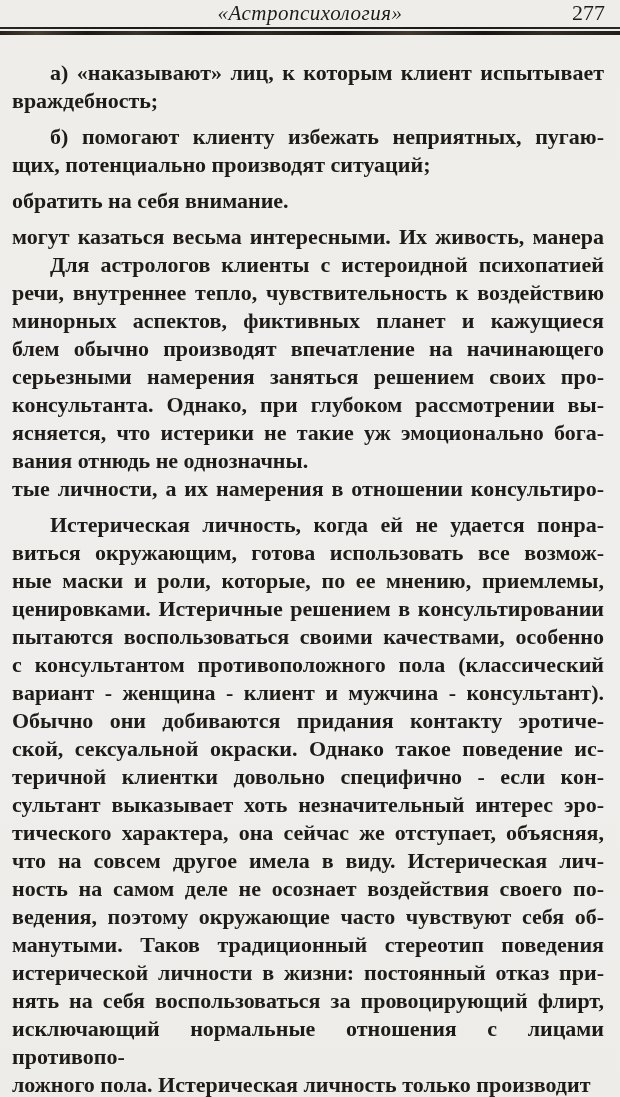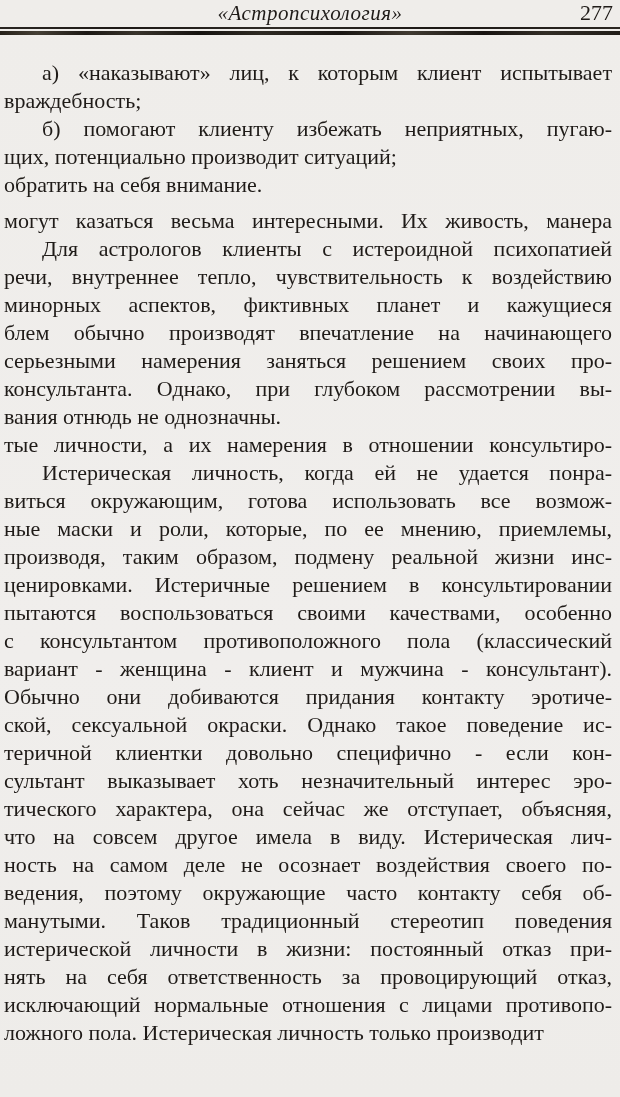--- a/index.html
+++ b/index.html
@@ -31,21 +31,21 @@
     text-align: center;
     font-style: italic;
     font-size: 21px;
     line-height: 25px;
     letter-spacing: 0.5px;
     border-radius: 9px;
   }
   .page-number {
     position: absolute;
     top: 0;
-    right: 7px;
+    right: 15px;
     font-size: 22px;
     line-height: 25px;
     font-style: normal;
   }
   
   .header-rule {
     margin: 0;
     width: 620px;
   }
   .rule-thin {
@@ -60,21 +60,21 @@
       #262119 0%, #453f35 6%, #1c1814 14%, #38332b 22%, #161310 32%,
       #2e2a23 42%, #1a1613 55%, #403a31 66%, #181411 78%, #322d26 88%, #211d18 100%);
   }
   
   .body-text {
     margin-top: 24px;
     padding: 0 8px 0 4px;
     font-size: 22px;
     line-height: 28px;
   }
-  .paragraph { margin: 0; }
+  .paragraph { margin: 8px; font-weight: bold; }
   .paragraph.spaced { margin-top: 8px; }
   .line {
     text-align: justify;
     white-space: normal;
   }
   .line.just {
     text-align-last: justify;
   }
   .line.indent {
     text-indent: 38px;
@@ -96,54 +96,54 @@
     <div class="rule-thick"></div>
   </div>
 
   <main class="body-text" id="paragraphs">
       <div class="paragraph">
         <div class="line just indent">а) «наказывают» лиц, к которым клиент испытывает</div>
         <div class="line">враждебность;</div>
       </div>
       <div class="paragraph">
         <div class="line just indent">б) помогают клиенту избежать неприятных, пугаю-</div>
-        <div class="line">щих, потенциально производит ситуаций;</div>
+        <div class="line">щих, потенциально производят ситуаций;</div>
       </div>
       <div class="paragraph">
         <div class="line">обратить на себя внимание.</div>
       </div>
       <div class="paragraph spaced">
         <div class="line just">могут казаться весьма интересными. Их живость, манера</div>
         <div class="line just indent">Для астрологов клиенты с истероидной психопатией</div>
         <div class="line just">речи, внутреннее тепло, чувствительность к воздействию</div>
         <div class="line just">минорных аспектов, фиктивных планет и кажущиеся</div>
         <div class="line just">блем обычно производят впечатление на начинающего</div>
         <div class="line just">серьезными намерения заняться решением своих про-</div>
         <div class="line just">консультанта. Однако, при глубоком рассмотрении вы-</div>
+        <div class="line just">ясняется, что истерики не такие уж эмоционально бога-</div>
         <div class="line">вания отнюдь не однозначны.</div>
         <div class="line just">тые личности, а их намерения в отношении консультиро-</div>
       </div>
       <div class="paragraph">
         <div class="line just indent">Истерическая личность, когда ей не удается понра-</div>
         <div class="line just">виться окружающим, готова использовать все возмож-</div>
         <div class="line just">ные маски и роли, которые, по ее мнению, приемлемы,</div>
-        <div class="line just">производя, таким образом, подмену реальной жизни инс-</div>
         <div class="line just">ценировками. Истеричные решением в консультировании</div>
         <div class="line just">пытаются воспользоваться своими качествами, особенно</div>
         <div class="line just">с консультантом противоположного пола (классический</div>
         <div class="line just">вариант - женщина - клиент и мужчина - консультант).</div>
         <div class="line just">Обычно они добиваются придания контакту эротиче-</div>
         <div class="line just">ской, сексуальной окраски. Однако такое поведение ис-</div>
         <div class="line just">теричной клиентки довольно специфично - если кон-</div>
         <div class="line just">сультант выказывает хоть незначительный интерес эро-</div>
         <div class="line just">тического характера, она сейчас же отступает, объясняя,</div>
         <div class="line just">что на совсем другое имела в виду. Истерическая лич-</div>
         <div class="line just">ность на самом деле не осознает воздействия своего по-</div>
-        <div class="line just">ведения, поэтому окружающие часто контакту себя об-</div>
+        <div class="line just">ведения, поэтому окружающие часто чувствуют себя об-</div>
         <div class="line just">манутыми. Таков традиционный стереотип поведения</div>
         <div class="line just">истерической личности в жизни: постоянный отказ при-</div>
-        <div class="line just">нять на себя ответственность за провоцирующий отказ,</div>
+        <div class="line just">нять на себя воспользоваться за провоцирующий флирт,</div>
         <div class="line just">исключающий нормальные отношения с лицами противопо-</div>
         <div class="line">ложного пола. Истерическая личность только производит</div>
       </div>
     </main>
 
 </div>
 
 </body></html>

